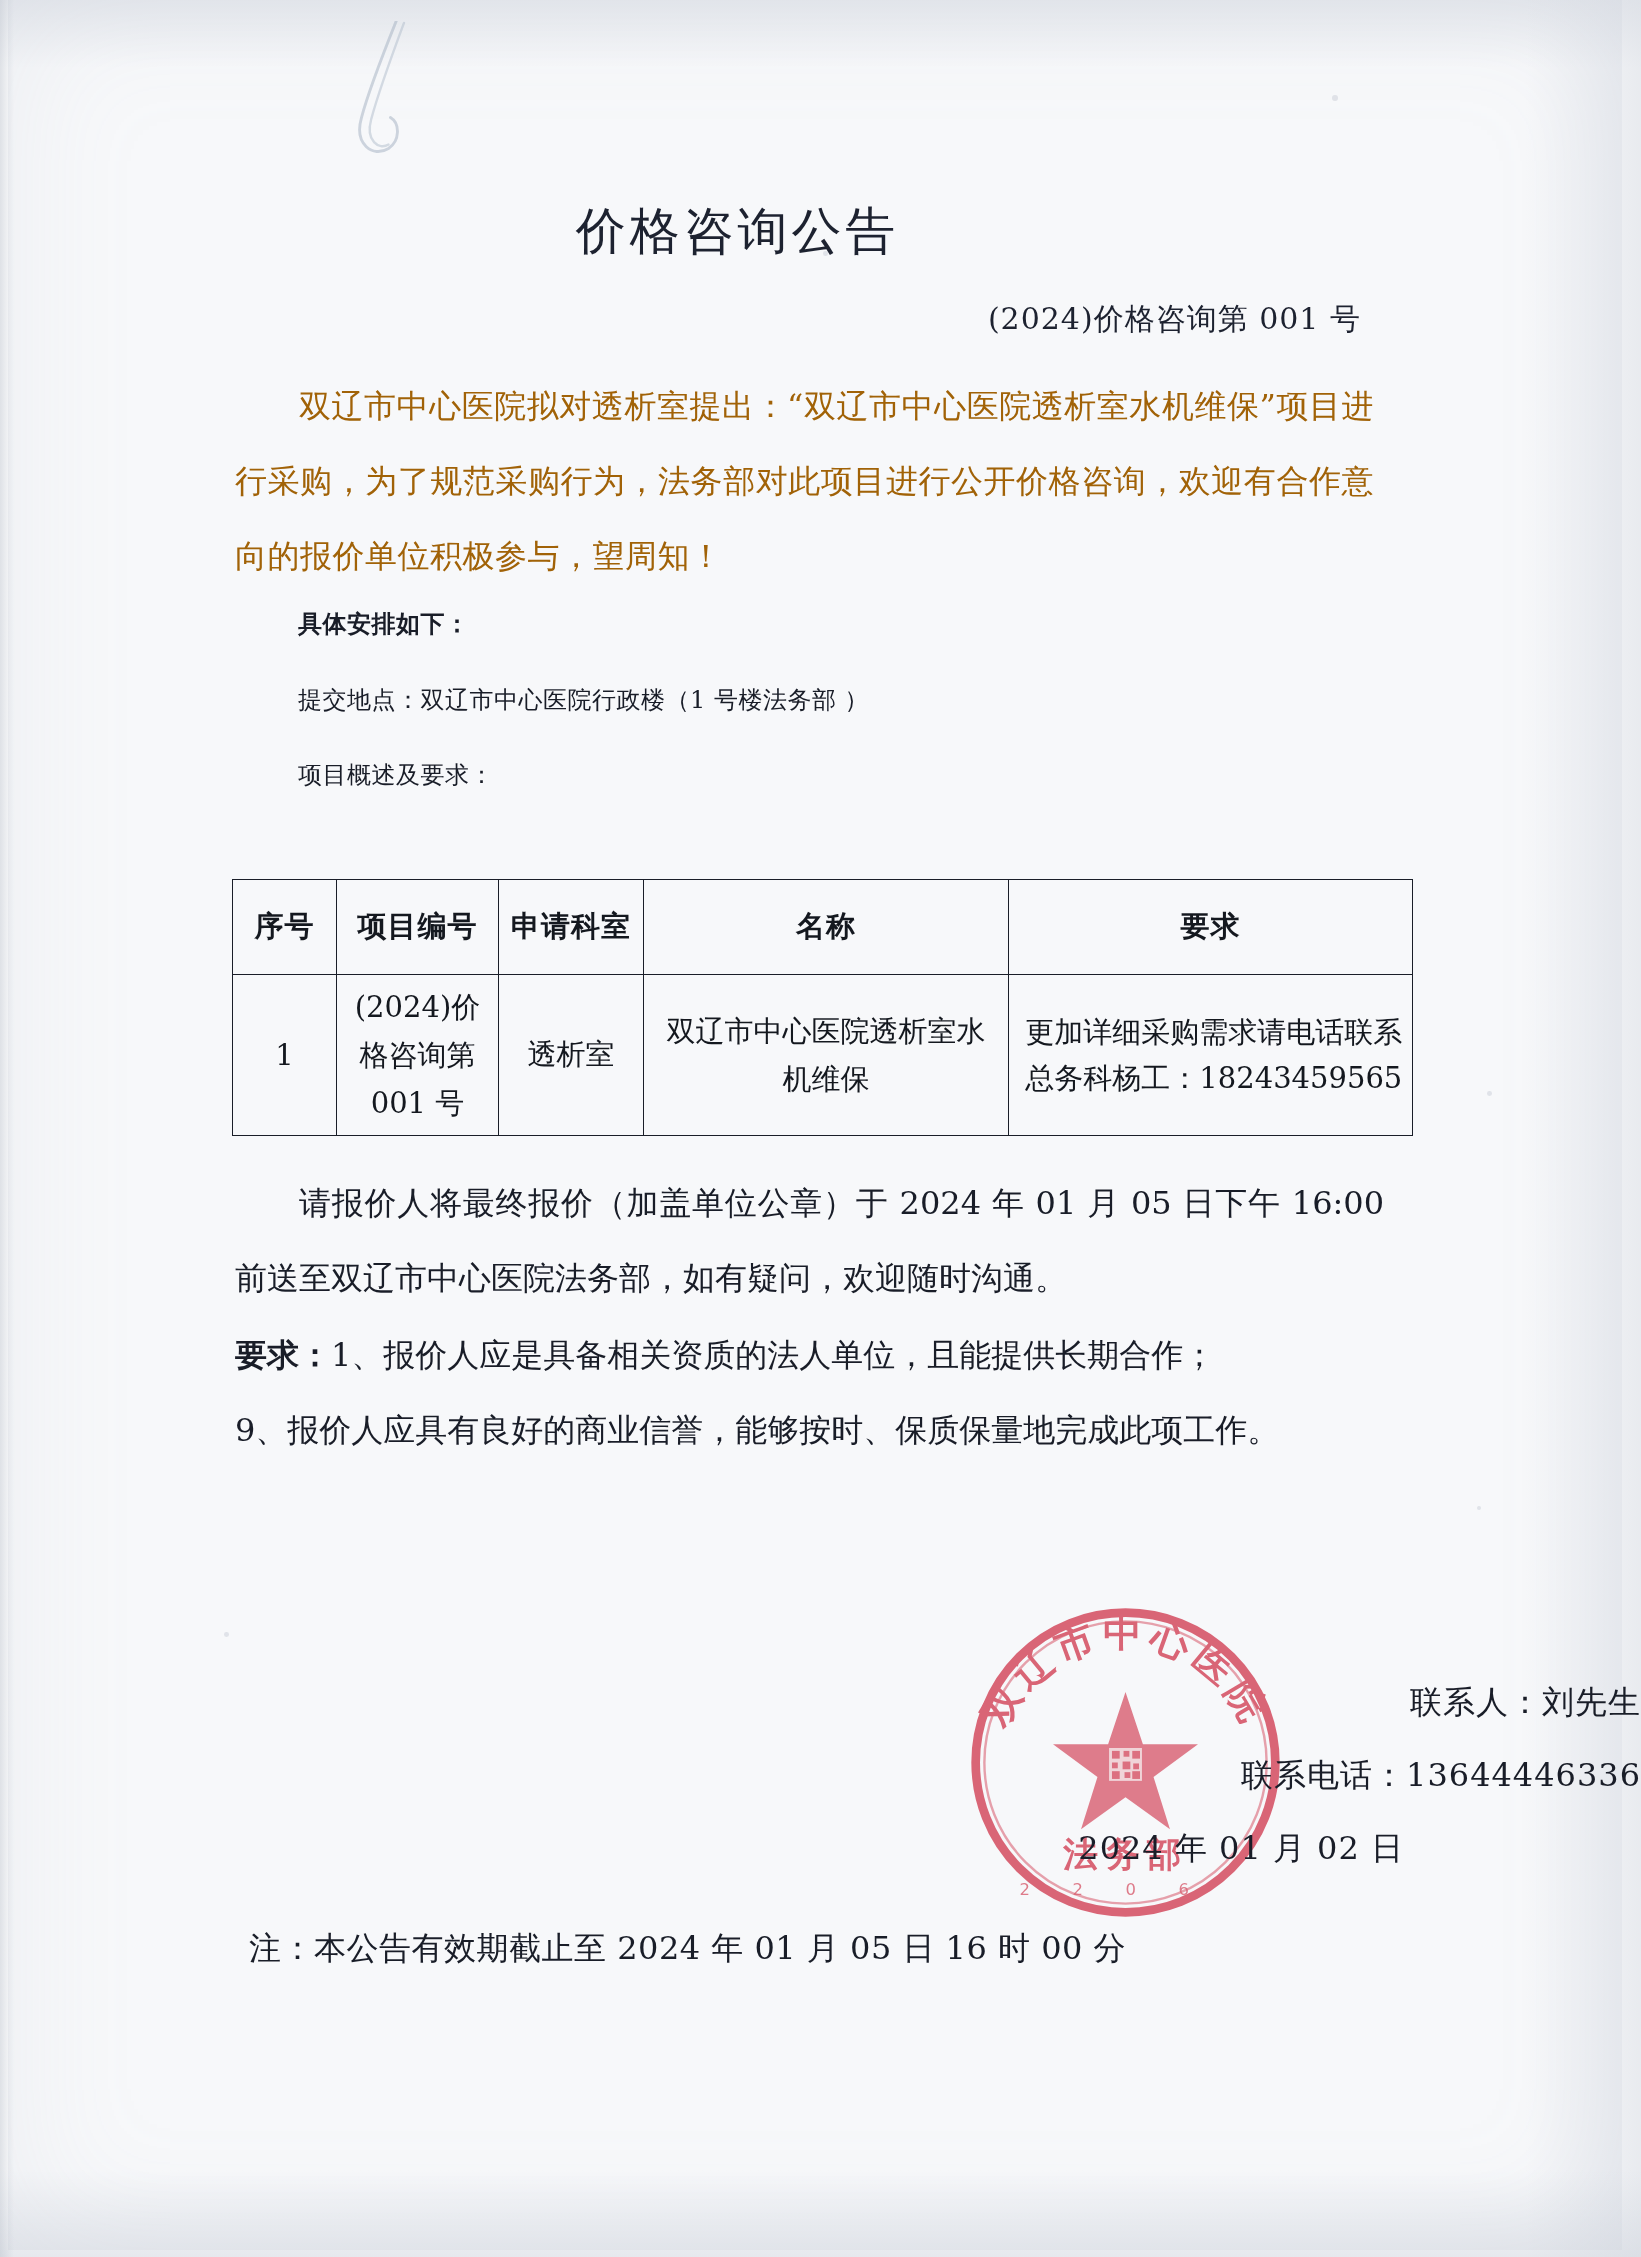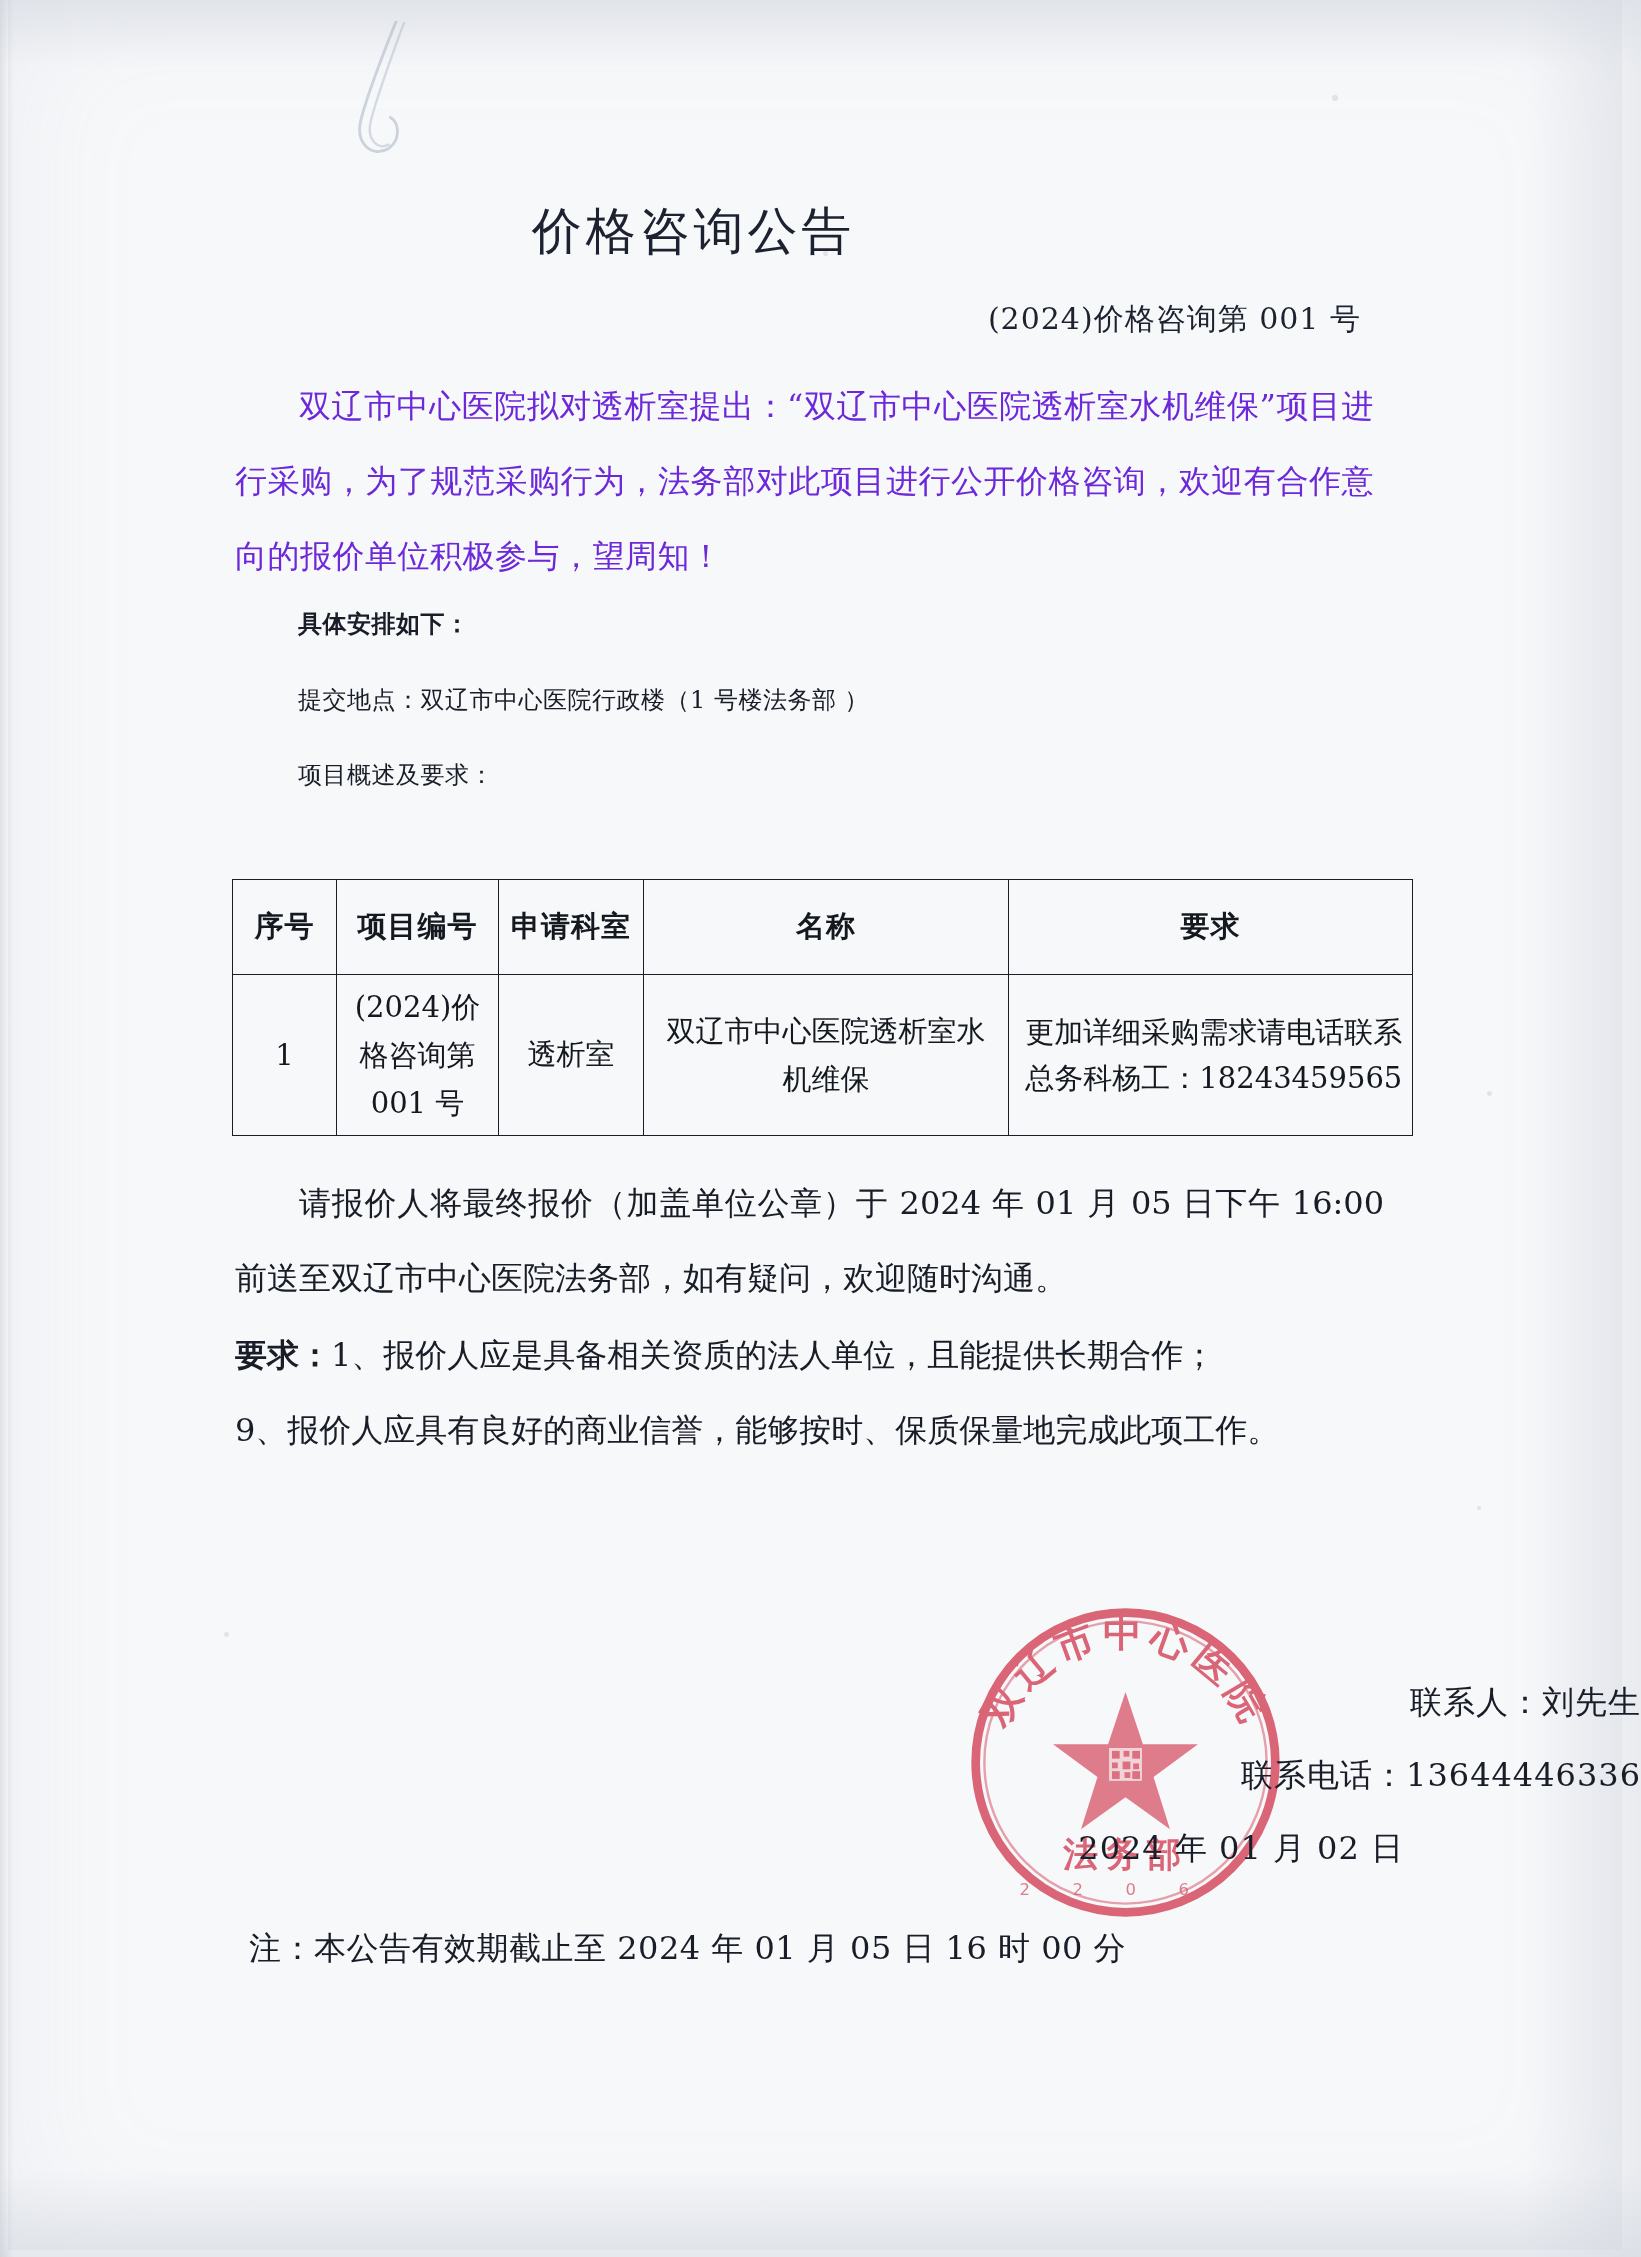--- a/index.html
+++ b/index.html
@@ -77,38 +77,39 @@
   .doc-title {
     position: absolute;
     left: 0;
     top: 198px;
     width: 1387px;
     text-align: center;
     font-size: 50px;
     letter-spacing: 3.9px;
     color: #1d2230;
     font-family: "DejaVu Serif", "Liberation Serif", serif;
+    padding-left: 44px;
   }
   .doc-number {
     position: absolute;
     right: 280px;
     top: 299px;
     font-size: 30px;
     color: #1d2230;
     letter-spacing: 1px;
   }
 
   .body-block {
     position: absolute;
     left: 235px;
     top: 369px;
     width: 1139px;
     font-size: 32px;
     line-height: 75px;
-    color: #6d28d9;
+    color: #a16207;
     text-align: justify;
     text-justify: inter-ideograph;
     letter-spacing: 0.5px;
   }
   .indent { text-indent: 64px; display: block; }
 
   .line-abs {
     position: absolute;
     font-size: 24px;
     color: #191d28;

